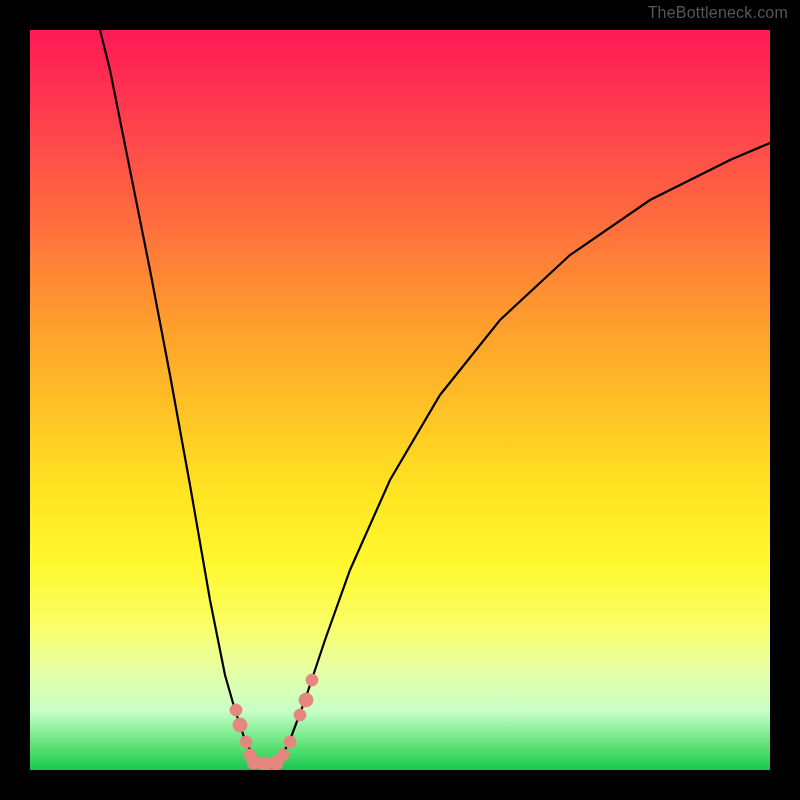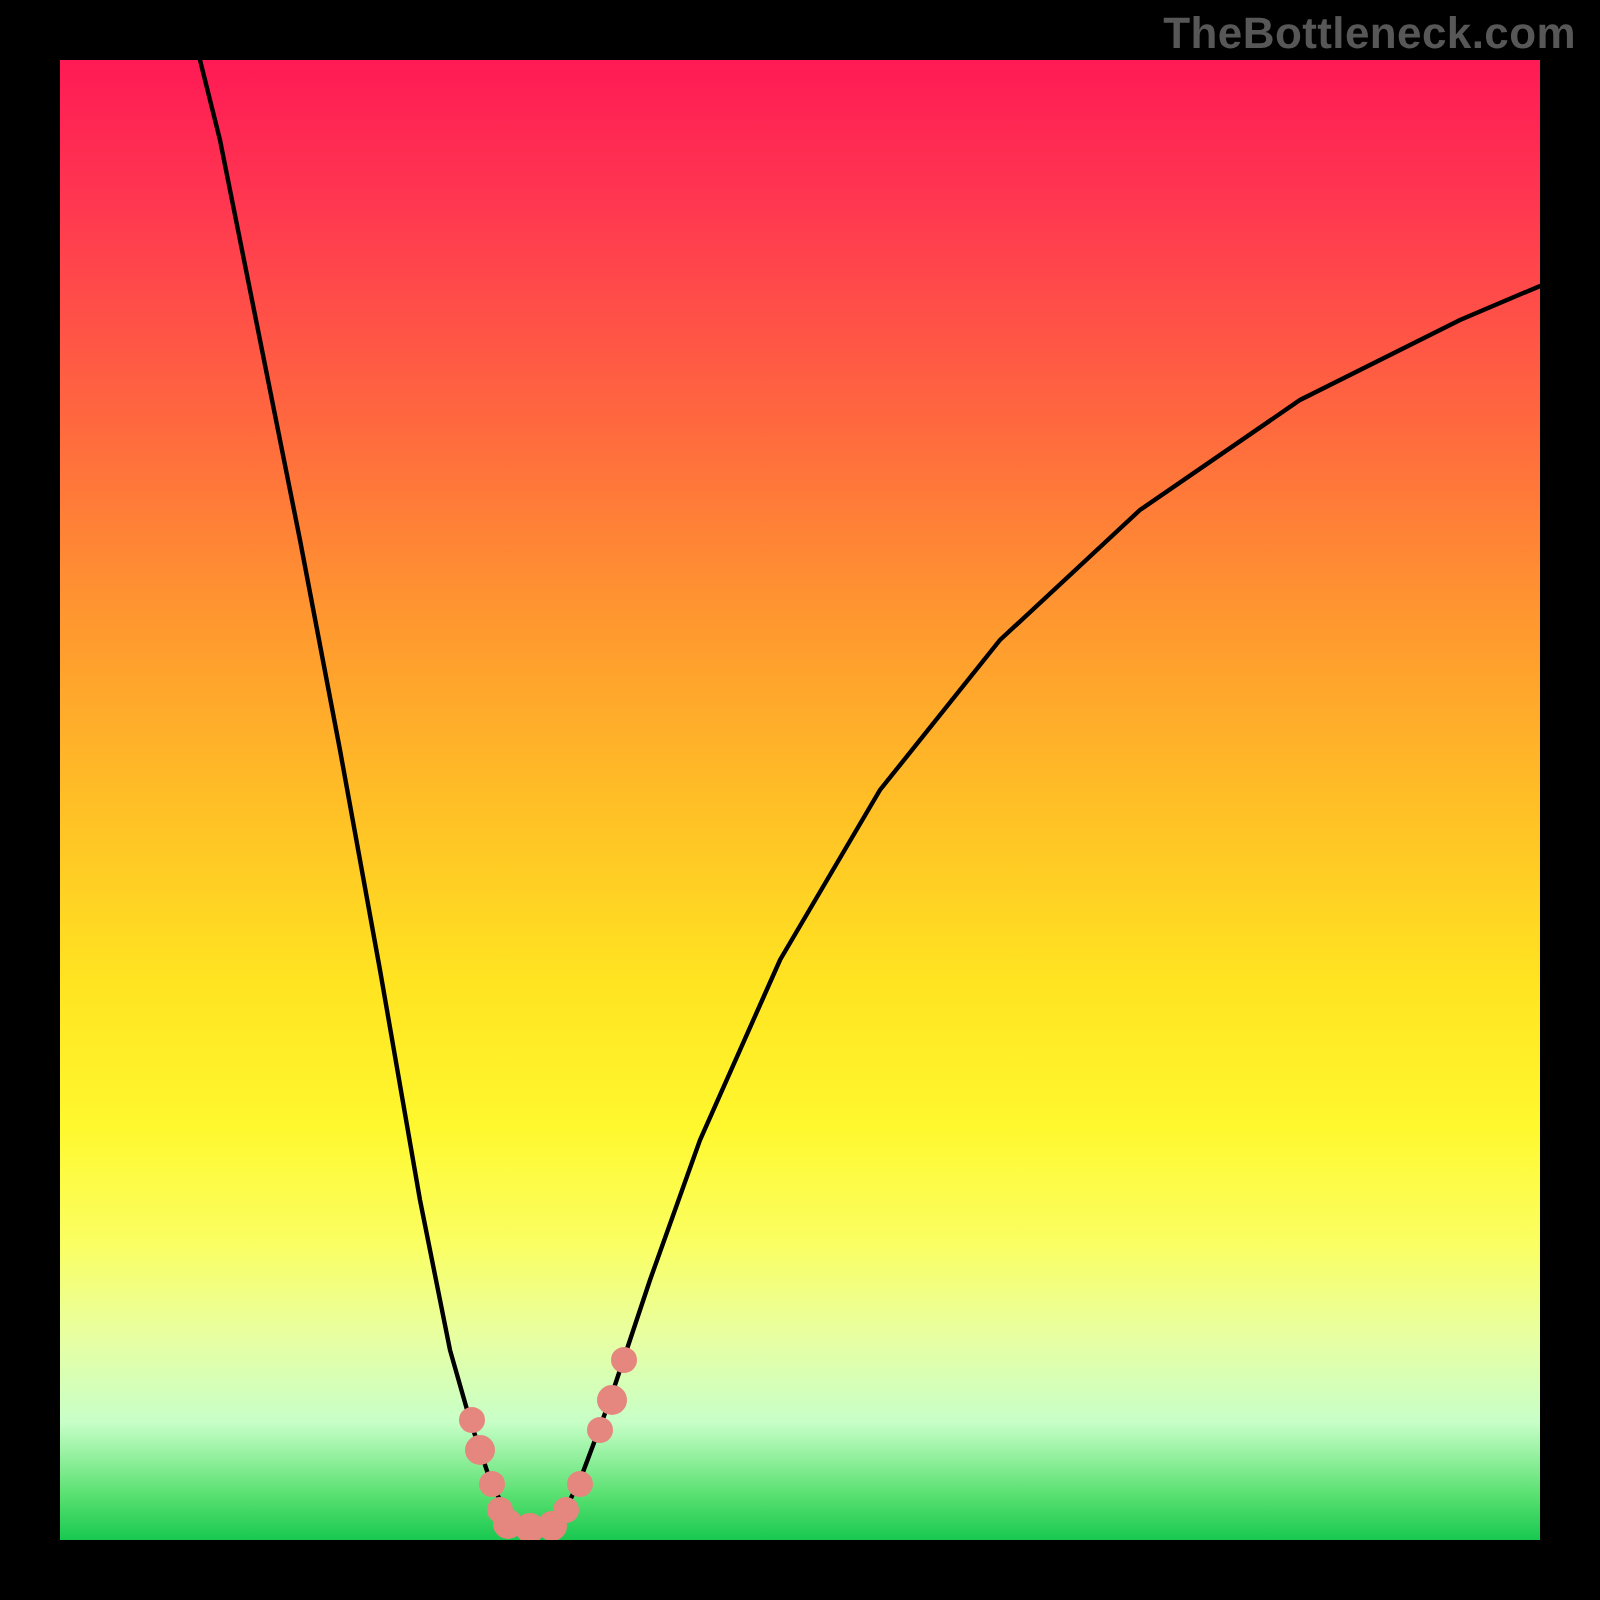--- a/index.html
+++ b/index.html
@@ -47,22 +47,22 @@
       #c8ffc8 92%,
       #58e070 97%,
       #18c850 100%
     );
   }
   .watermark {
     position: absolute;
     top: 4px;
     right: 12px;
     color: #575757;
-    font-size: 22px;
-    font-weight: 700;
+    font-size: 16px;
+    font-weight: 400;
     letter-spacing: 0.2px;
     user-select: none;
   }
   svg.curve {
     position: absolute;
     left: 0;
     top: 0;
     width: 100%;
     height: 100%;
   }

